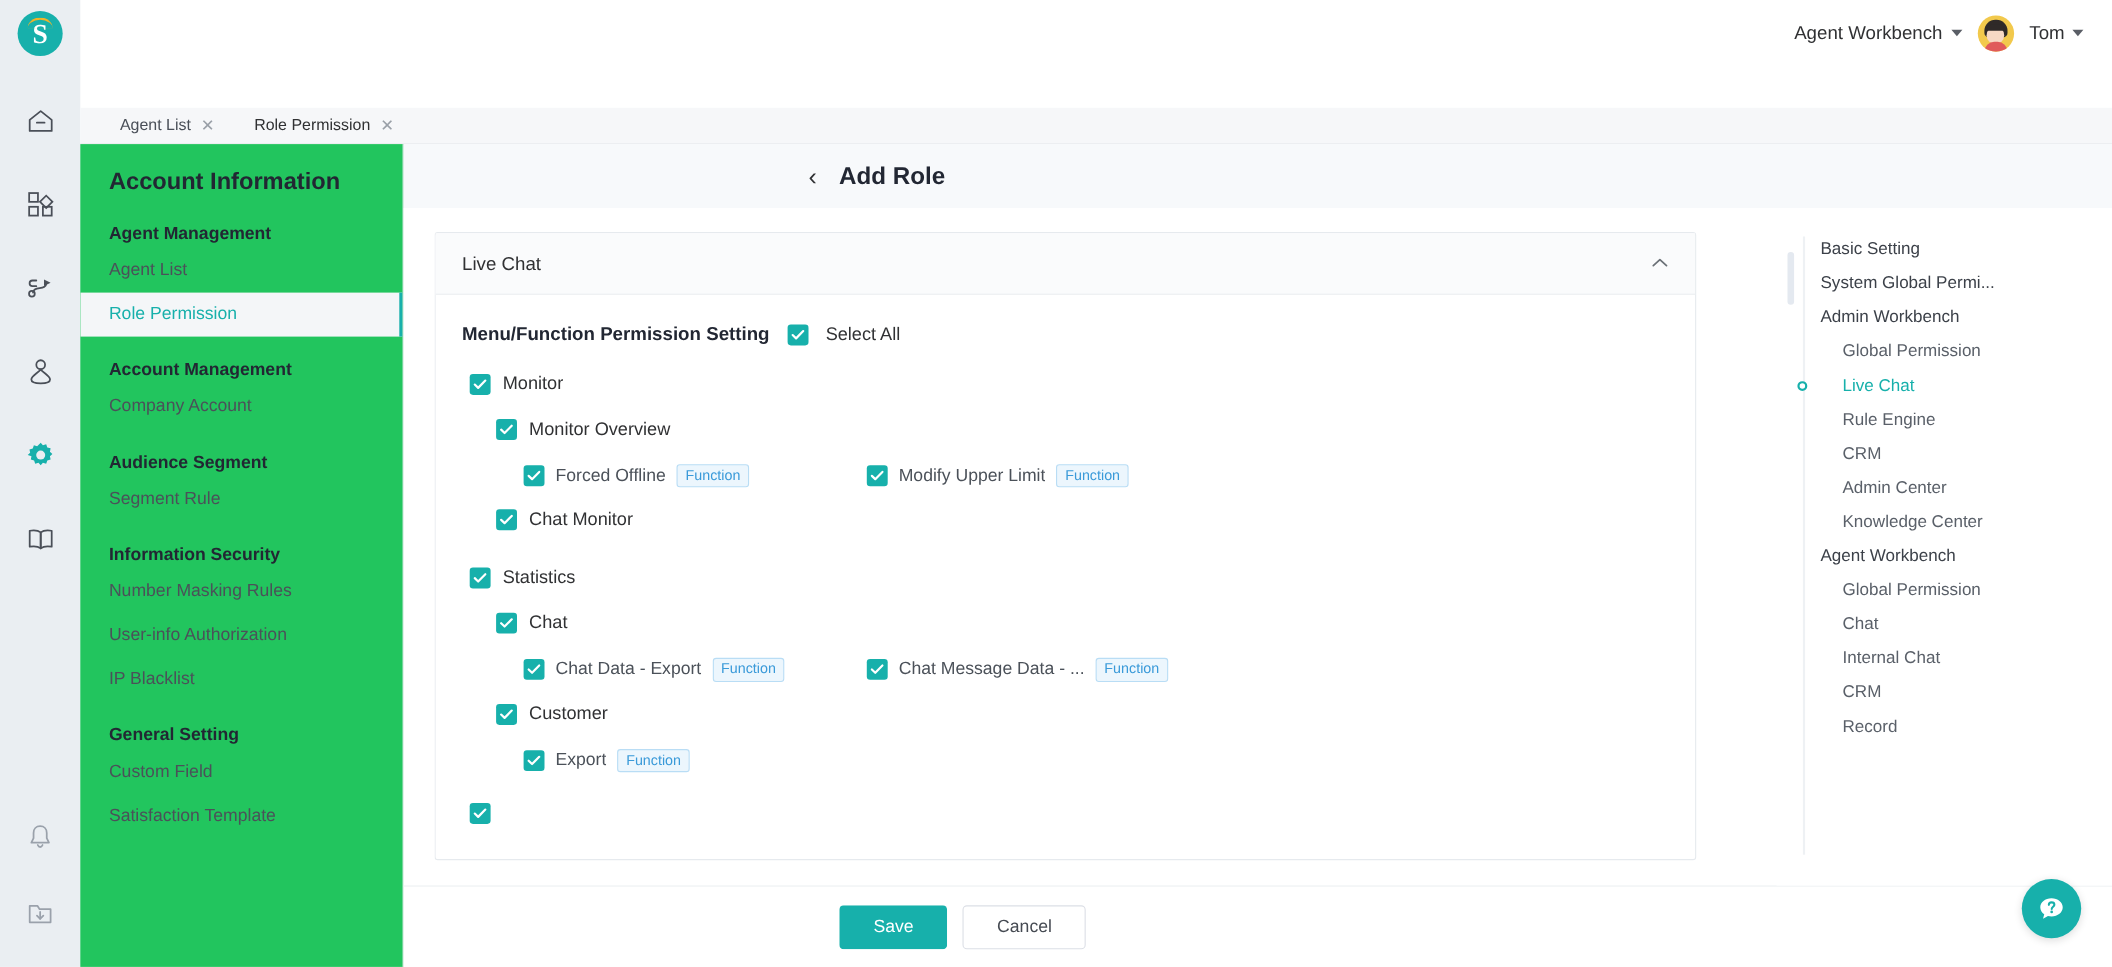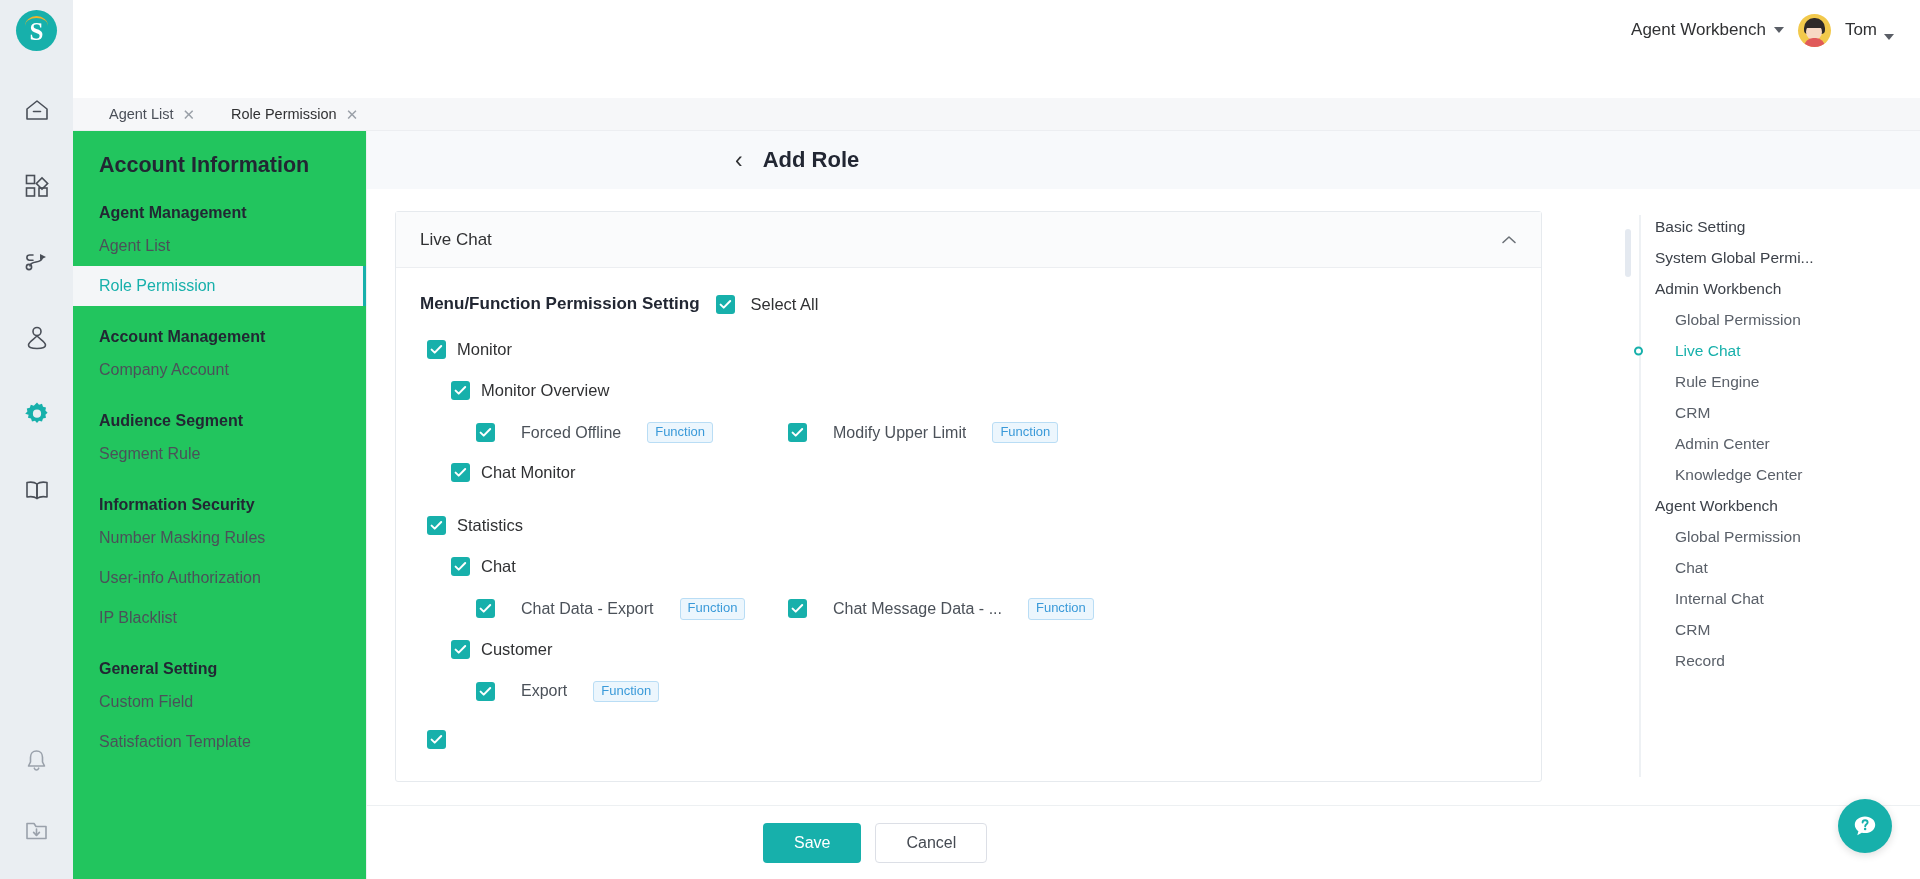--- a/index.html
+++ b/index.html
@@ -31,21 +31,21 @@
   .caret { width:0;height:0;border-left:5px solid transparent;border-right:5px solid transparent;border-top:6px solid #5a5e66; }
   .avatar {
     width: 33px; height: 33px; border-radius: 50%;
     background: #f2c94c; display:flex; align-items:flex-end; justify-content:center; overflow:hidden;
     position: relative; flex:0 0 33px;
   }
   .avatar .hair { position:absolute; top:4px; left:6px; width:21px; height:16px; background:#2f2a28; border-radius:10px 10px 4px 4px;}
   .avatar .face { position:absolute; top:10px; left:8.5px; width:16px; height:16px; background:#f7d9c4; border-radius:50%;}
   .avatar .bang { position:absolute; top:8px; left:8px; width:17px; height:6px; background:#2f2a28; border-radius:8px 8px 0 0;}
   .avatar .body { position:absolute; bottom:0; left:6px; width:21px; height:9px; background:#e05a5a; border-radius:9px 9px 0 0;}
-  .user-sel { display:flex; align-items:flex-end; gap:7px; font-size: 17px; color: #303133; cursor:pointer;}
+  .user-sel { display:flex; align-items:center; gap:7px; font-size: 17px; color: #303133; cursor:pointer;}
 
   
   .shell { flex: 1 1 auto; display: flex; min-height: 0; }
 
   
   .rail {
     width: 73px; flex: 0 0 73px; background: #eaeef2;
     display: flex; flex-direction: column; align-items: center; padding-top: 28px;
   }
   .rail-icon { width: 44px; height: 44px; display:flex; align-items:center; justify-content:center; margin-bottom: 32px; cursor:pointer;}
@@ -107,21 +107,21 @@
     width: 19px; height: 19px; border-radius: 3px; background: #17b0ab;
     display:flex; align-items:center; justify-content:center; flex:0 0 19px; cursor:pointer;
   }
   .cb svg { display:block; }
   .cb-label { font-size: 16.5px; color: #303133; }
   .cb-row { display:flex; align-items:center; gap: 11px; }
 
   .lvl1 { margin: 0 0 22px 7px; }
   .lvl2 { margin: 0 0 22px 31px; }
   .lvl3-grid { display:flex; margin: 0 0 20px 56px; }
-  .lvl3-item { display:flex; align-items:center; gap: 26px; width: 312px; text-align: right; }
+  .lvl3-item { display:flex; align-items:center; gap: 10px; width: 312px; text-align: right; }
   .fn-badge {
     border: 1px solid #b9ddf5; background: #ecf6fd; color: #3a9ad9;
     font-size: 13px; border-radius: 3px; padding: 2px 7px 3px; line-height: 1.1; white-space:nowrap;
   }
   .lvl3-item .cb-label { color:#4b5159; font-size:16px; max-width: 175px; overflow:hidden; text-overflow:ellipsis; white-space:nowrap; }
 
   .footerbar {
     height: 74px; flex: 0 0 74px; background:#fff; border-top: 1px solid #edf0f2;
     display:flex; align-items:center; padding-left: 396px; gap: 14px;
   }

